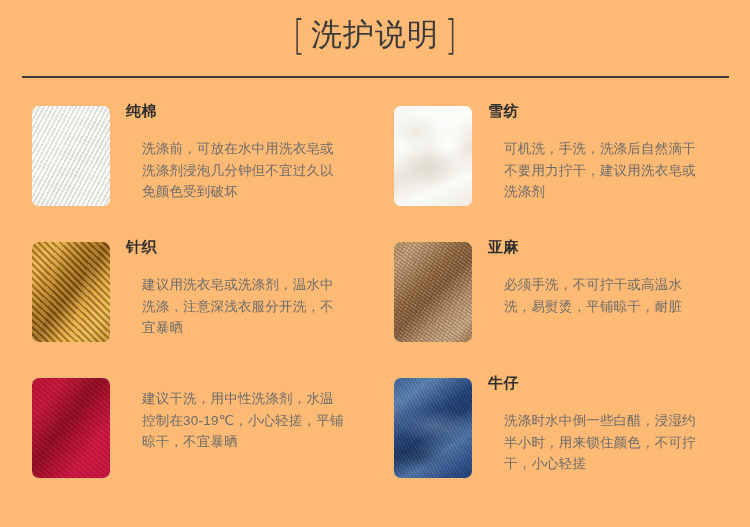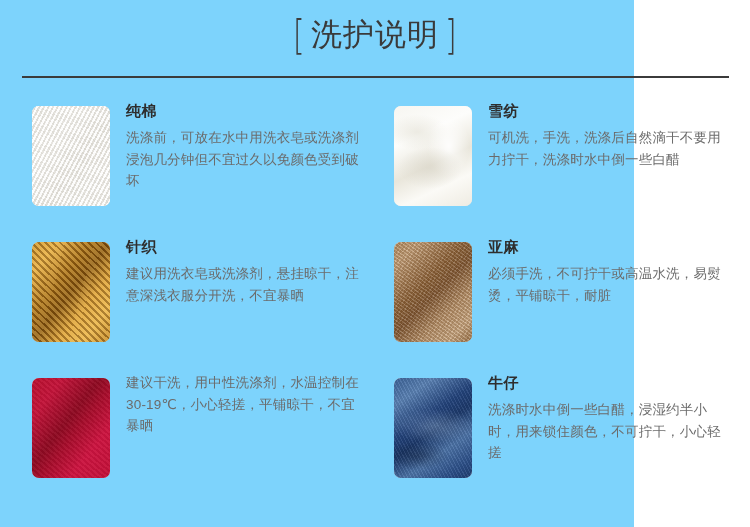--- a/index.html
+++ b/index.html
@@ -10,23 +10,23 @@
   body {
     width: 750px;
     height: 527px;
     overflow: hidden;
     font-family: "Liberation Sans", "DejaVu Sans", sans-serif;
     -webkit-font-smoothing: antialiased;
   }
 
   .page {
     position: relative;
-    width: 634px;
+    width: 750px;
     height: 527px;
-    background: #7dd3fc;
+    background: #fdba74;
   }
 
   
   .header {
     position: absolute;
     left: 0;
     top: 0;
     width: 750px;
     height: 80px;
   }
@@ -158,21 +158,21 @@
     font-weight: 700;
     color: #2e2e2e;
     letter-spacing: 0.5px;
     margin: 0 0 5px 0;
   }
   .card-desc {
     font-size: 13.5px;
     line-height: 21.5px;
     color: #6b6b6b;
     letter-spacing: 0.2px;
-    margin: 0;
+    margin: 16px;
     word-break: break-all;
   }
 </style>
 </head>
 <body>
 
 <div class="page">
 
   <div class="header">
     <div class="title-row">
@@ -192,33 +192,33 @@
           <p class="card-title">纯棉</p>
           <p class="card-desc">洗涤前，可放在水中用洗衣皂或洗涤剂浸泡几分钟但不宜过久以免颜色受到破坏</p>
         </div>
       </div>
       <div class="card col-right">
         <div class="swatch">
           <div class="swatch-inner tex-chiffon"></div>
         </div>
         <div class="card-body">
           <p class="card-title">雪纺</p>
-          <p class="card-desc">可机洗，手洗，洗涤后自然滴干不要用力拧干，洗涤时水中倒一些白醋</p>
+          <p class="card-desc">可机洗，手洗，洗涤后自然滴干不要用力拧干，建议用洗衣皂或洗涤剂</p>
         </div>
       </div>
     </div>
 
     <div class="row">
       <div class="card col-left">
         <div class="swatch">
           <div class="swatch-inner tex-knit"></div>
         </div>
         <div class="card-body">
           <p class="card-title">针织</p>
-          <p class="card-desc">建议用洗衣皂或洗涤剂，悬挂晾干，注意深浅衣服分开洗，不宜暴晒</p>
+          <p class="card-desc">建议用洗衣皂或洗涤剂，温水中洗涤，注意深浅衣服分开洗，不宜暴晒</p>
         </div>
       </div>
       <div class="card col-right">
         <div class="swatch">
           <div class="swatch-inner tex-linen"></div>
         </div>
         <div class="card-body">
           <p class="card-title">亚麻</p>
           <p class="card-desc">必须手洗，不可拧干或高温水洗，易熨烫，平铺晾干，耐脏</p>
         </div>

